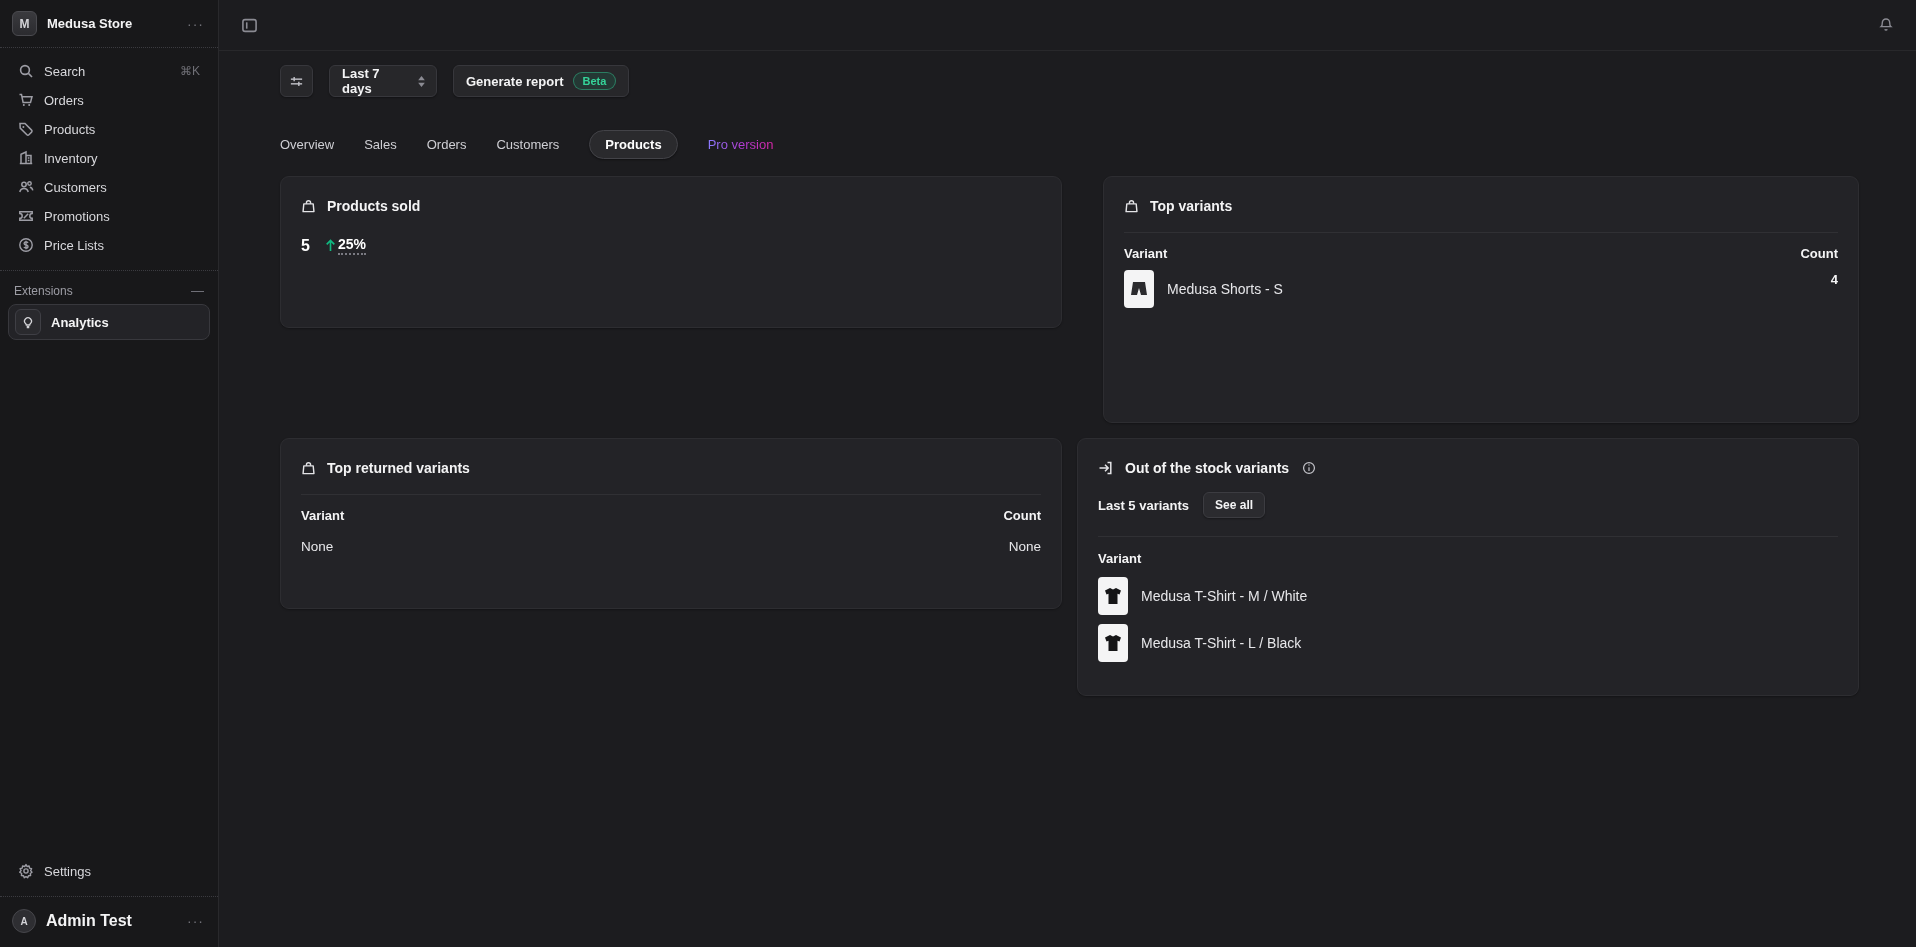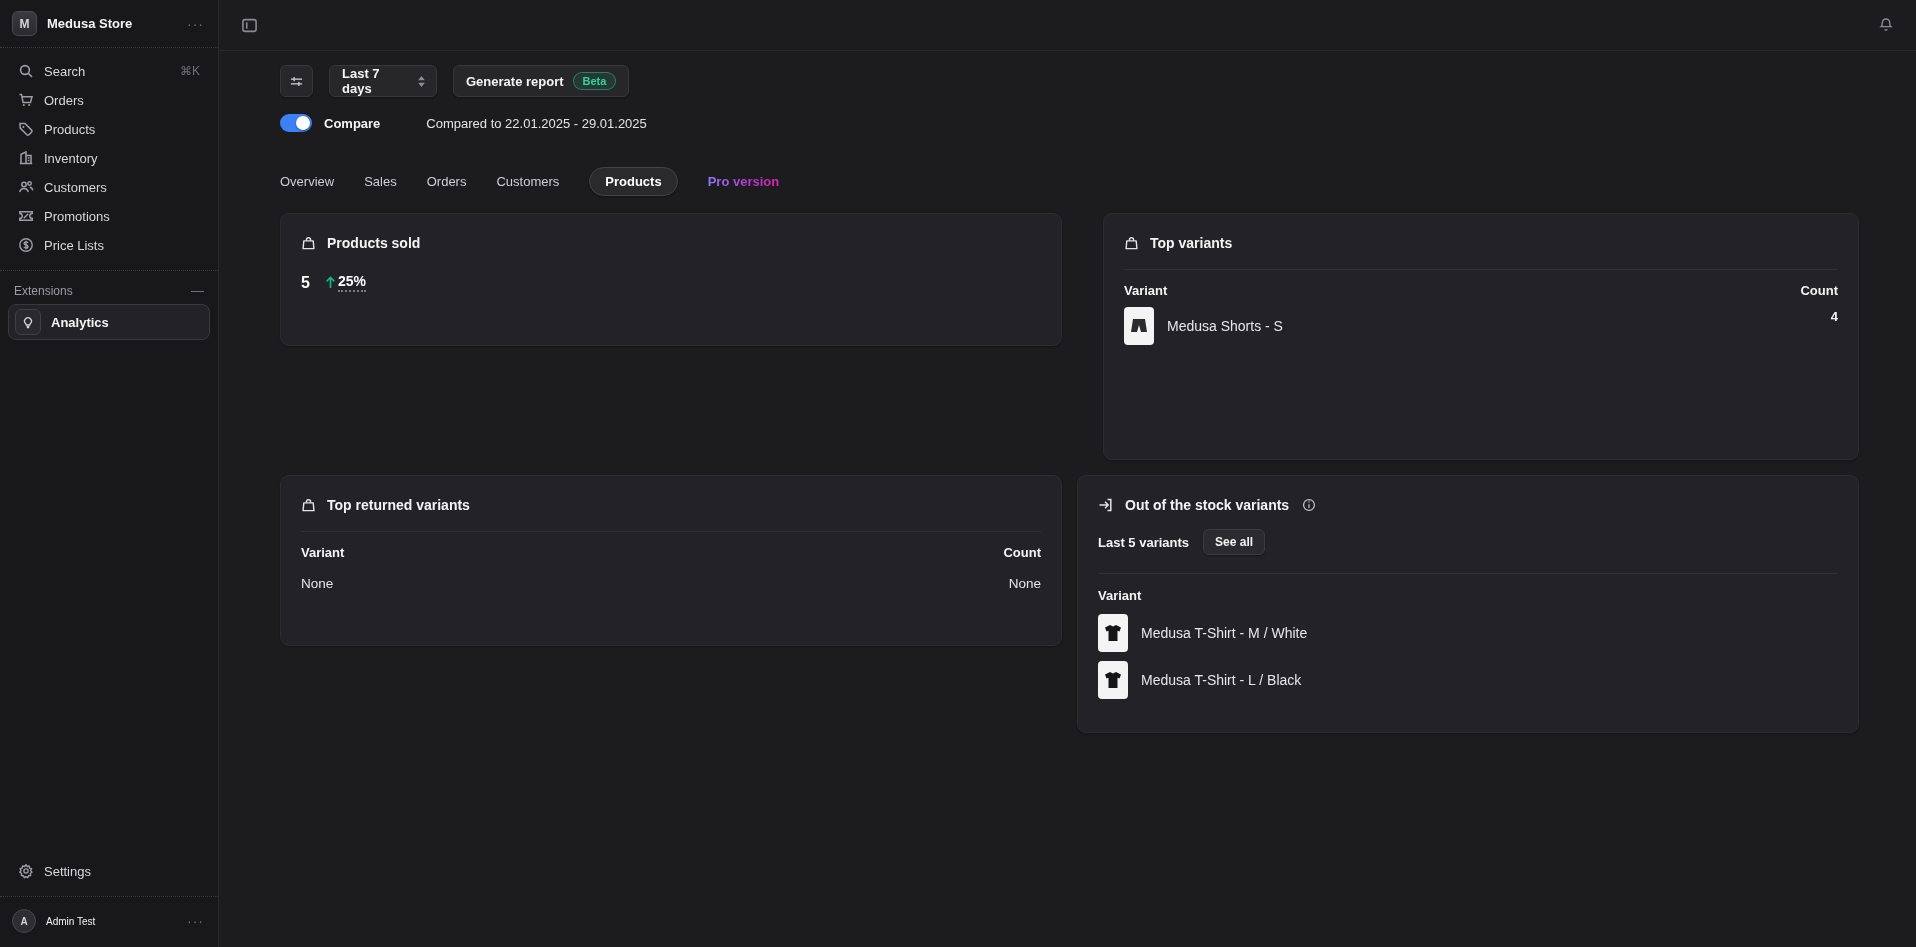--- a/index.html
+++ b/index.html
@@ -60,21 +60,21 @@
   .sb-settings-wrap { padding:6px 10px 12px; }
   .sb-user {
     display:flex; align-items:center; gap:10px; padding:12px 14px 14px 12px;
   }
   .avatar {
     width:24px; height:24px; border-radius:50%;
     background:#2e2e32; border:1px solid #46464b;
     display:flex; align-items:center; justify-content:center;
     font-size:10px; font-weight:700; color:#d4d4d8;
   }
-  .sb-user-name { font-size:10px; font-weight:400; color:#f4f4f5; flex:1; }
+  .sb-user-name { font-size:16px; font-weight:700; color:#f4f4f5; flex:1; }
 
   
   .main { flex:1; display:flex; flex-direction:column; height:100%; background:#1c1c1f; }
   .topbar {
     height:51px; min-height:51px; border-bottom:1px solid #28282b;
     display:flex; align-items:center; justify-content:space-between;
     padding:0 22px;
   }
   .icon-plain { color:#8b8b93; cursor:pointer; }
 
@@ -112,21 +112,21 @@
 
   .tabs-row { display:flex; justify-content:flex-start; margin-top:33px; }
   .tabs { display:flex; align-items:center; gap:30px; }
   .tab { font-size:13px; font-weight:500; color:#cfcfd4; cursor:pointer; padding:6px 0; }
   .tab.active {
     background:#2a2a2d; border:1px solid #434348; border-radius:999px;
     padding:6px 15px; color:#ffffff; font-weight:700;
     box-shadow:0 1px 2px rgba(0,0,0,.4);
   }
   .tab.pro {
-    font-weight:700;
+    font-weight:400;
     background:linear-gradient(90deg,#8b7bff 0%, #b33ad1 55%, #d926a9 100%);
     -webkit-background-clip:text; background-clip:text; color:transparent;
   }
 
   
   .cards-grid {
     margin-top:17px;
     display:grid; grid-template-columns:1fr 1fr; gap:15px;
     align-items:start;
   }
@@ -134,21 +134,21 @@
     background:#232327; border:1px solid #2d2d31; border-radius:9px;
     box-shadow:0 1px 2px rgba(0,0,0,.3);
   }
   .card-header {
     display:flex; align-items:center; gap:11px; padding:21px 20px 0;
   }
   .card-title { font-size:14px; font-weight:600; color:#f4f4f5; }
   .card-header .h-ico { color:#e4e4e7; }
   .card-divider { border-top:1px solid #303034; margin:18px 20px 0; }
 
-  .card-products-sold { height:133px; }
+  .card-products-sold { height:152px; }
   .metric-row { display:flex; align-items:center; padding:22px 20px 0; gap:9px; }
   .metric-value { font-size:16px; font-weight:700; color:#ffffff; }
   .metric-change { display:flex; align-items:center; gap:2px; margin-left:6px; }
   .metric-change .arrow { color:#10b981; }
   .metric-pct {
     font-size:14px; font-weight:700; color:#ffffff;
     border-bottom:2px dotted #7a7a82; padding-bottom:1px;
   }
 
   .card-top-variants { height:247px;margin-left:26px; }
@@ -328,27 +328,20 @@
               <path d="M5 6L1 1h8z"></path>
             </svg>
         </span>
       </div>
       <div class="btn btn-report">
         <span>Generate report</span>
         <span class="beta-pill">Beta</span>
       </div>
     </div>
 
-    <div class="compare-row">
-      <div class="toggle">
-          <div class="knob"></div>
-        </div>
-      <span class="compare-label">Compare</span>
-      <span class="compare-note">Compared to 22.01.2025 - 29.01.2025</span>
-    </div>
 
     <div class="tabs-row">
       <div class="tabs">
         <span class="tab">Overview</span>
         <span class="tab">Sales</span>
         <span class="tab">Orders</span>
         <span class="tab">Customers</span>
         <span class="tab active">Products</span>
         <span class="tab pro">Pro version</span>
       </div>

